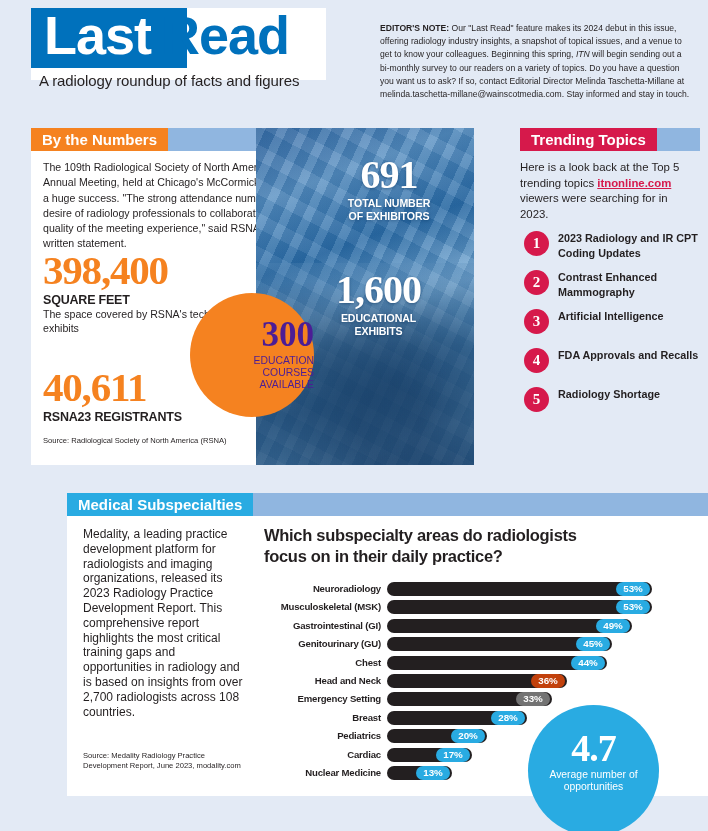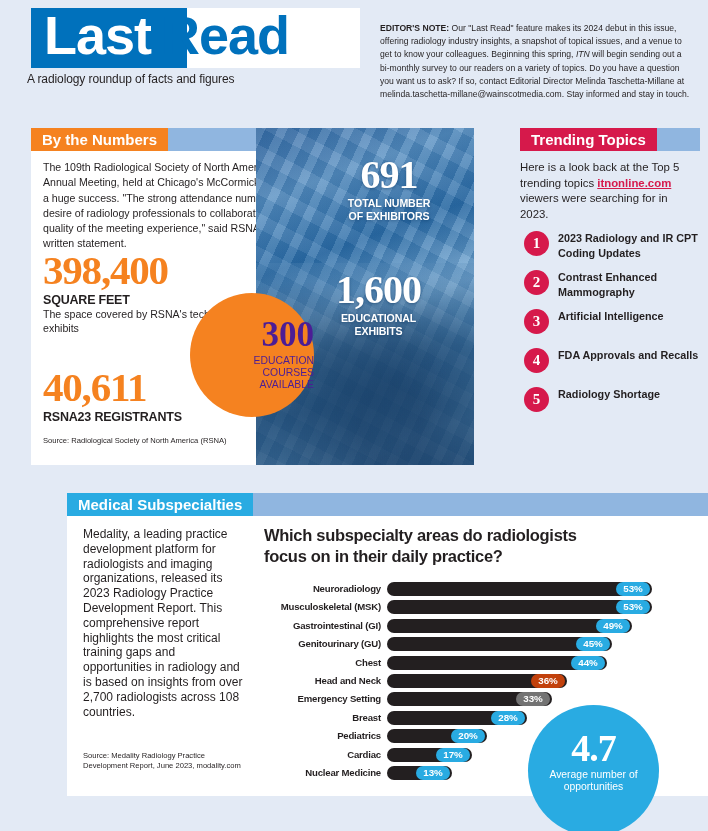--- a/index.html
+++ b/index.html
@@ -6,26 +6,26 @@
   body{
     width:708px;height:831px;
     background:#e3eaf5;
     font-family:"Liberation Sans", sans-serif;
     overflow:hidden;
     position:relative;
   }
 
   
   .header{position:absolute;left:0;top:0;width:708px;height:112px;}
-  .logo-wrap{position:absolute;left:31px;top:8px;width:295px;height:60px;background:#ffffff;padding-left:34px;}
+  .logo-wrap{position:absolute;left:31px;top:8px;width:295px;height:72px;background:#ffffff;}
   .logo-blue-box{position:absolute;left:0;top:0;width:156px;height:60px;background:#0071bc;}
   .logo-text{position:absolute;left:13px;top:-4px;font-size:54px;font-weight:bold;letter-spacing:-1px;line-height:62px;white-space:nowrap;}
   .logo-last{color:#ffffff;}
   .logo-read{color:#0071bc;margin-left:10px;}
-  .tagline{position:absolute;left:27px;top:72px;width:300px;font-size:12px;color:#231f20;letter-spacing:-0.1px;}
+  .tagline{position:absolute;left:39px;top:72px;width:300px;font-size:15px;color:#231f20;letter-spacing:-0.1px;}
 
   .editors-note{
     position:absolute;left:380px;top:22px;width:312px;
     font-size:8.6px;line-height:13.2px;color:#231f20;
     text-align:left;
   }
   .editors-note b{font-weight:bold;}
   .editors-note i{font-style:italic;}
 
   

